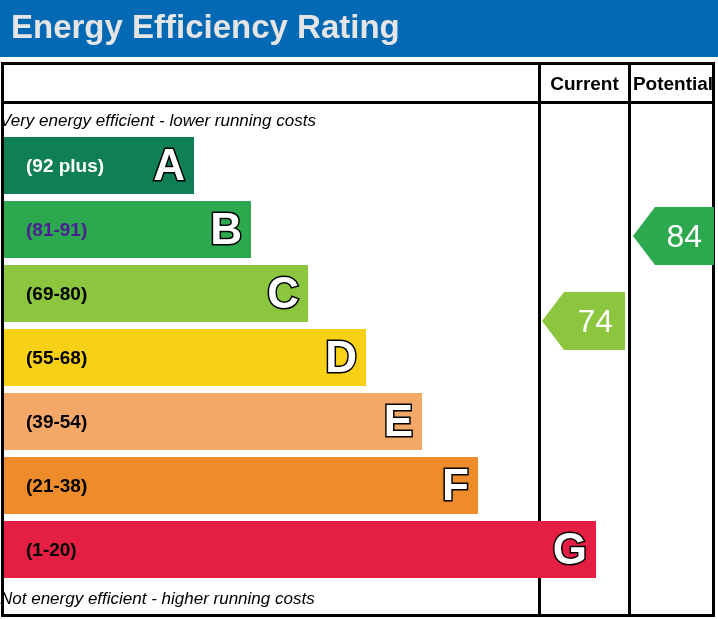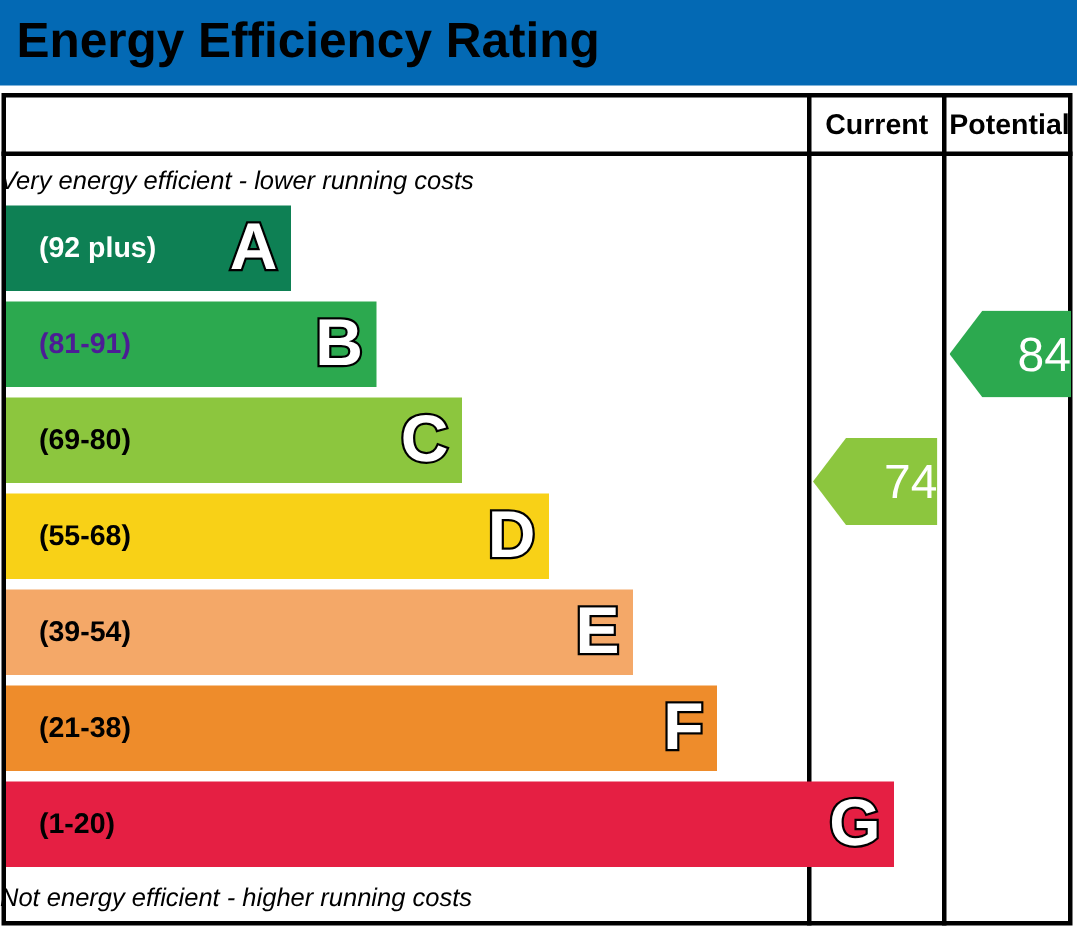--- a/index.html
+++ b/index.html
@@ -142,34 +142,35 @@
   
   .arrow {
     position: absolute;
     height: 58px;
     box-sizing: border-box;
     color: #ffffff;
     font-size: 32px;
     font-weight: normal;
     line-height: 58px;
     text-align: right;
+    padding-right: 12px;
     -webkit-clip-path: polygon(22px 0, 100% 0, 100% 100%, 22px 100%, 0 50%);
     clip-path: polygon(22px 0, 100% 0, 100% 100%, 22px 100%, 0 50%);
     white-space: nowrap;
   }
   .arrow.current   { left: 542px; top: 268px; width: 83px; }
   .arrow.potential { left: 633px; top: 207px; width: 81px; }
 </style>
 </head>
 <body>
 
 <div id="epc-root">
 
   <div class="title-bar" style="background: rgb(3, 105, 180);">
-    <div class="title-text" style="color: #000000; text-align: center;">Energy Efficiency Rating</div>
+    <div class="title-text" style="color: #e5e5e5; text-align: center;">Energy Efficiency Rating</div>
   </div>
 
   <div class="grid"></div>
   <div class="vline v1"></div>
   <div class="vline v2"></div>
   <div class="hline-head"></div>
 
   <div class="col-head current">Current</div>
   <div class="col-head potential">Potential</div>
 

